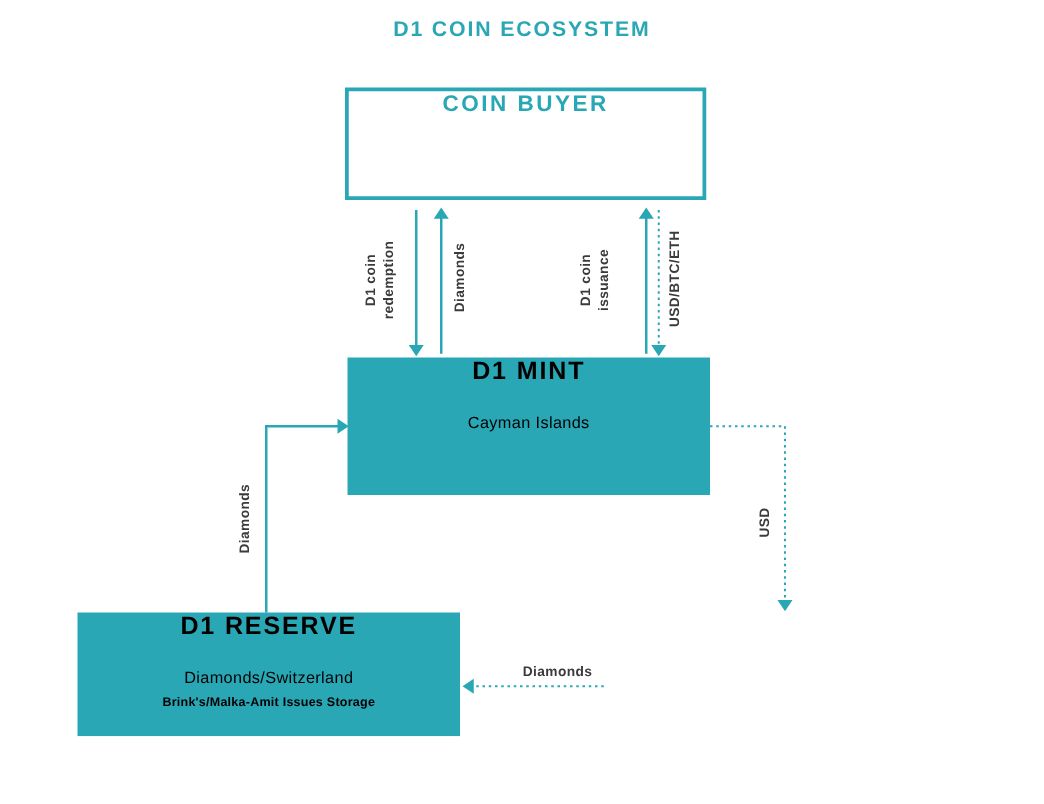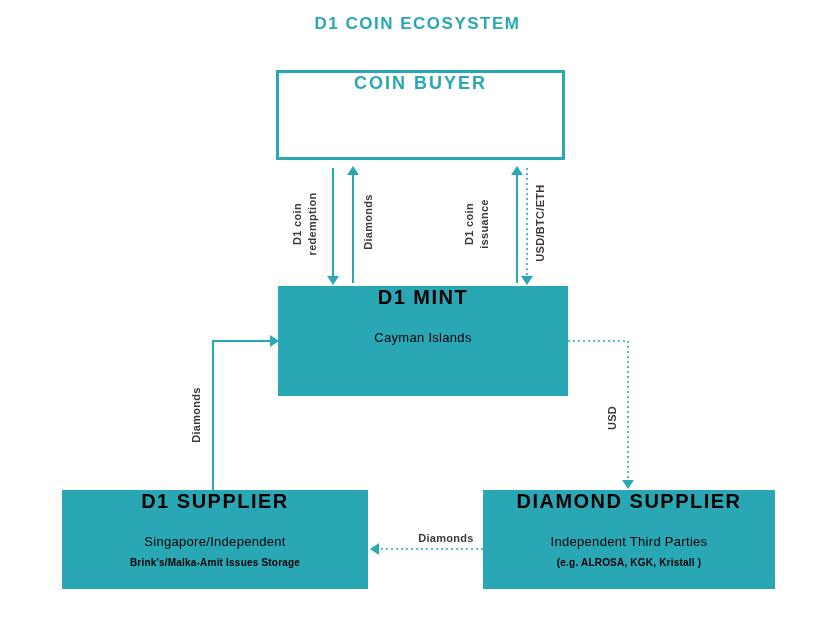--- a/index.html
+++ b/index.html
@@ -132,30 +132,25 @@
   <div class="box outline" style="left:276px; top:70px; width:289px; height:90px;">
     <div class="box-title">COIN BUYER</div>
   </div>
 
   <div class="box filled" style="left:278px; top:286px; width:290px; height:110px;">
     <div class="box-title">D1 MINT</div>
     <div class="box-subtitle">Cayman Islands</div>
   </div>
 
   <div class="box filled" style="left:62px; top:490px; width:306px; height:117px;">
-    <div class="box-title">D1 SUPPLIER</div>
-    <div class="box-subtitle">Singapore/Independent</div>
+    <div class="box-title">D1 RESERVE</div>
+    <div class="box-subtitle">Diamonds/Switzerland</div>
     <div class="box-desc">Brink's/Malka-Amit Issues Storage</div>
   </div>
 
-  <div class="box filled" style="left:483px; top:490px; width:292px; height:117px;">
-    <div class="box-title">DIAMOND SUPPLIER</div>
-    <div class="box-subtitle">Independent Third Parties</div>
-    <div class="box-desc">(e.g. ALROSA, KGK, Kristall )</div>
-  </div>
 
   <div class="vlabel" style="left:305px; top:224px;">D1 coin
 redemption</div>
 
   <div class="vlabel" style="left:369px; top:222px;">Diamonds</div>
 
   <div class="vlabel" style="left:477px; top:224px;">D1 coin
 issuance</div>
 
   <div class="vlabel" style="left:541px; top:223px;">USD/BTC/ETH</div>

